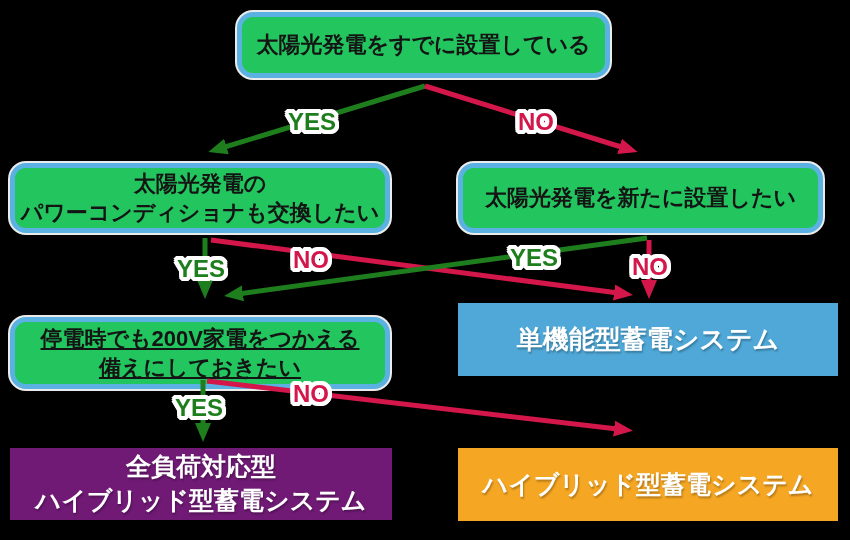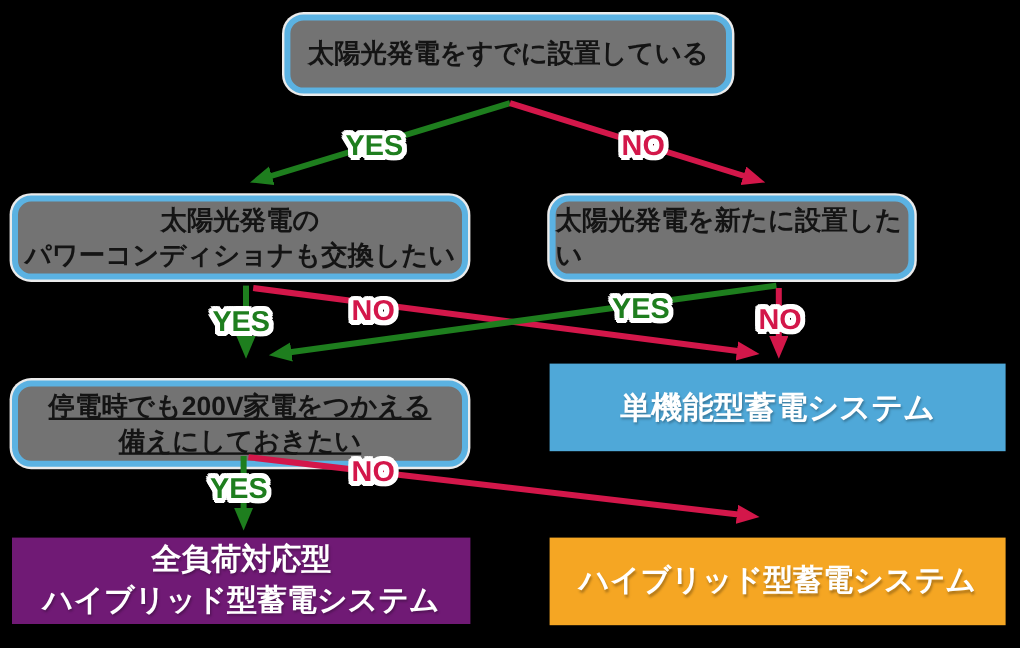--- a/index.html
+++ b/index.html
@@ -1,23 +1,23 @@
 <!DOCTYPE html>
 <html><head>
 <meta charset="utf-8">
 <style>
   html,body{margin:0;padding:0;background:#000;}
   body{font-family:"Liberation Sans","DejaVu Sans",sans-serif;}
   #canvas{position:relative;width:850px;height:540px;background:#000;overflow:hidden;}
 
   .qbox{
-    position:absolute;background:#737373;border:5px solid #5BB2E2;border-radius:16px;
+    position:absolute;background:#22c55e;border:5px solid #5BB2E2;border-radius:16px;
     box-shadow:0 0 0 2px rgba(255,255,255,.92);
     display:flex;flex-direction:column;align-items:center;justify-content:center;
-    text-align:left;color:#141414;font-weight:bold;font-size:22px;line-height:1.32;
+    text-align:right;color:#141414;font-weight:bold;font-size:22px;line-height:1.32;
     box-sizing:border-box;z-index:1;
   }
   .rbox{
     position:absolute;display:flex;flex-direction:column;align-items:center;justify-content:center;
     text-align:center;color:#fff;font-weight:bold;font-size:25px;line-height:1.35;
     text-shadow:1px 2px 2px rgba(0,0,0,.28);box-sizing:border-box;z-index:1;
   }
   #arrows{position:absolute;left:0;top:0;z-index:2;}
   .edge-label{
     position:absolute;z-index:3;transform:translate(-50%,-50%);
@@ -60,21 +60,21 @@
 
   <div class="qbox" style="left:237px;top:12px;width:373px;height:66px;">
     <span>太陽光発電をすでに設置している</span>
   </div>
 
   <div class="qbox" style="left:10px;top:163px;width:380px;height:70px;">
     <span>太陽光発電の</span>
     <span>パワーコンディショナも交換したい</span>
   </div>
 
-  <div class="qbox" style="left:458px;top:163px;width:304px;height:70px;">
+  <div class="qbox" style="left:458px;top:163px;width:365px;height:70px;">
     <span>太陽光発電を新たに設置したい</span>
   </div>
 
   <div class="qbox" style="left:10px;top:317px;width:380px;height:72px;text-decoration:underline;">
     <span>停電時でも200V家電をつかえる</span>
     <span>備えにしておきたい</span>
   </div>
 
   <div class="rbox" style="left:458px;top:303px;width:380px;height:73px;background:#4FA8D8;font-size:26px;">
     <span>単機能型蓄電システム</span>

